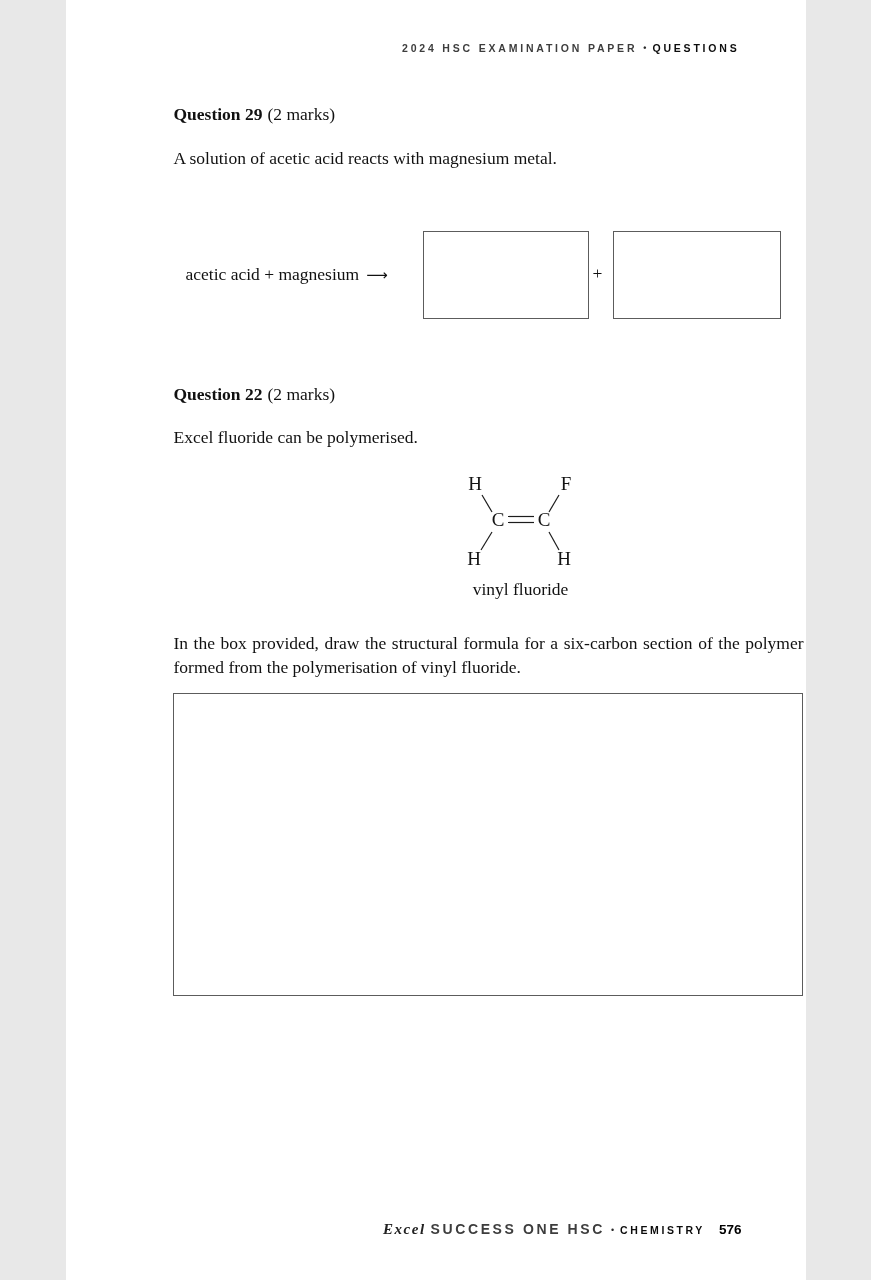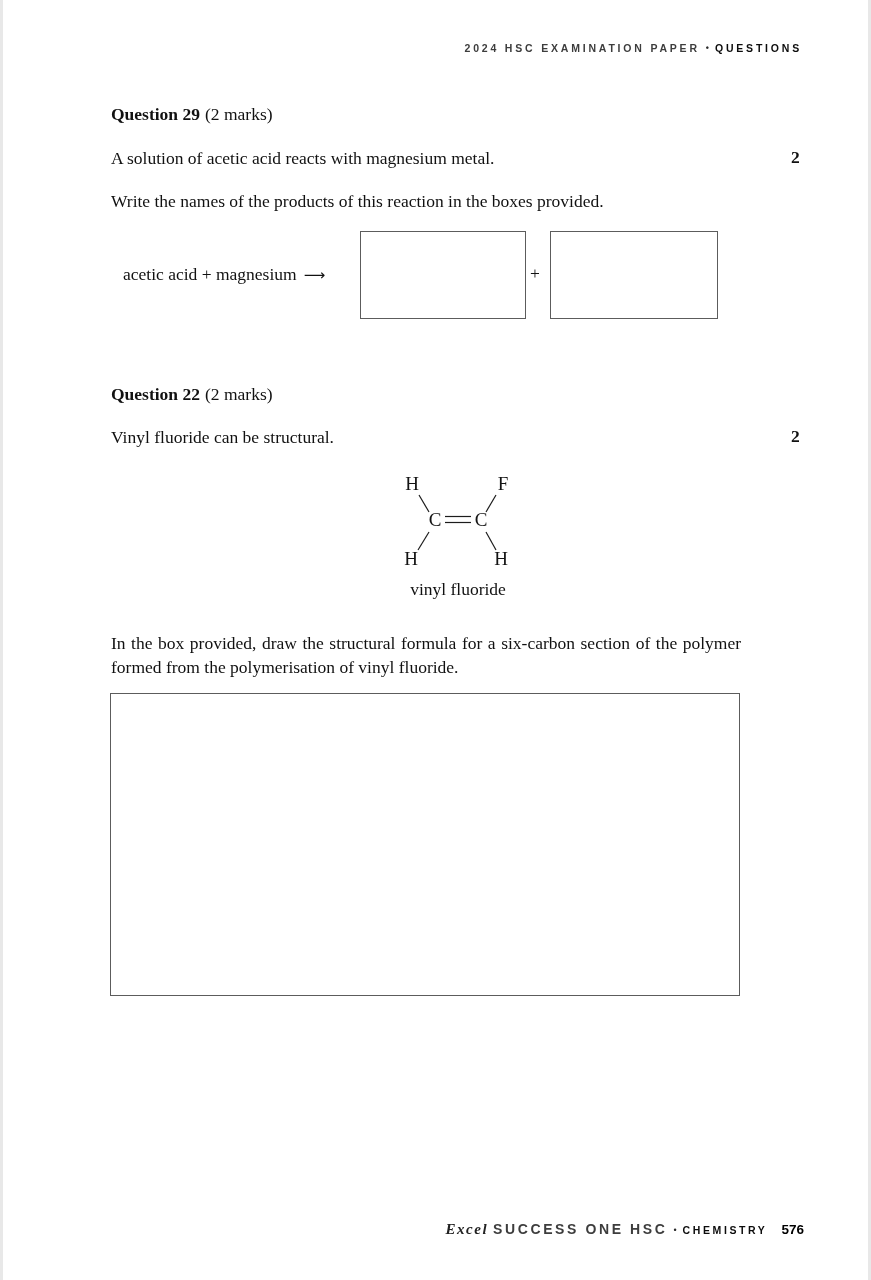--- a/index.html
+++ b/index.html
@@ -2,21 +2,21 @@
 <html><head>
 <meta charset="utf-8">
 <style>
   html, body {
     margin: 0;
     padding: 0;
     background: #e8e8e8;
   }
   .page {
     position: relative;
-    width: 865px;
+    width: 740px;
     height: 1280px;
     margin: 0 auto;
     background: #ffffff;
     overflow: hidden;
     font-family: "Liberation Serif", serif;
     color: #111111;
   }
 
   
   .running-header {
@@ -182,34 +182,33 @@
     <span class="edition">2024 HSC EXAMINATION PAPER</span><span class="hdr-sep">•</span><span class="section">QUESTIONS</span>
   </div>
 
   <div class="q-title" style="top:104px;">
     <span class="q-num">Question 29</span><span class="q-marks">(2 marks)</span>
   </div>
 
   <div class="body-line" style="top:148px;">A solution of acetic acid reacts with magnesium metal.</div>
   <div class="marks-col" style="top:147px;">2</div>
 
-  <div class="body-line" style="top:191px;">Write the names of the products of this reaction in the boxes provided.</div>
 
   <div class="equation-text">
     <span>acetic acid + magnesium</span><span class="arrow">⟶</span>
   </div>
   <div class="answer-box small-1"></div>
   <div class="equation-plus">+</div>
   <div class="answer-box small-2"></div>
 
   <div class="q-title" style="top:384px;">
     <span class="q-num">Question 22</span><span class="q-marks">(2 marks)</span>
   </div>
 
-  <div class="body-line" style="top:427px;">Vinyl fluoride can be structural.</div>
+  <div class="body-line" style="top:427px;">Excel fluoride can be polymerised.</div>
   <div class="marks-col" style="top:426px;">2</div>
 
   <svg class="molecule" viewBox="0 0 140 112">
 
     <line x1="31" y1="33" x2="41" y2="50"></line>
     <line x1="108" y1="33" x2="98" y2="50"></line>
     <line x1="57" y1="54.5" x2="83" y2="54.5"></line>
     <line x1="57" y1="60.5" x2="83" y2="60.5"></line>
     <line x1="41" y1="70" x2="30" y2="88"></line>
     <line x1="98" y1="70" x2="108" y2="88"></line>

